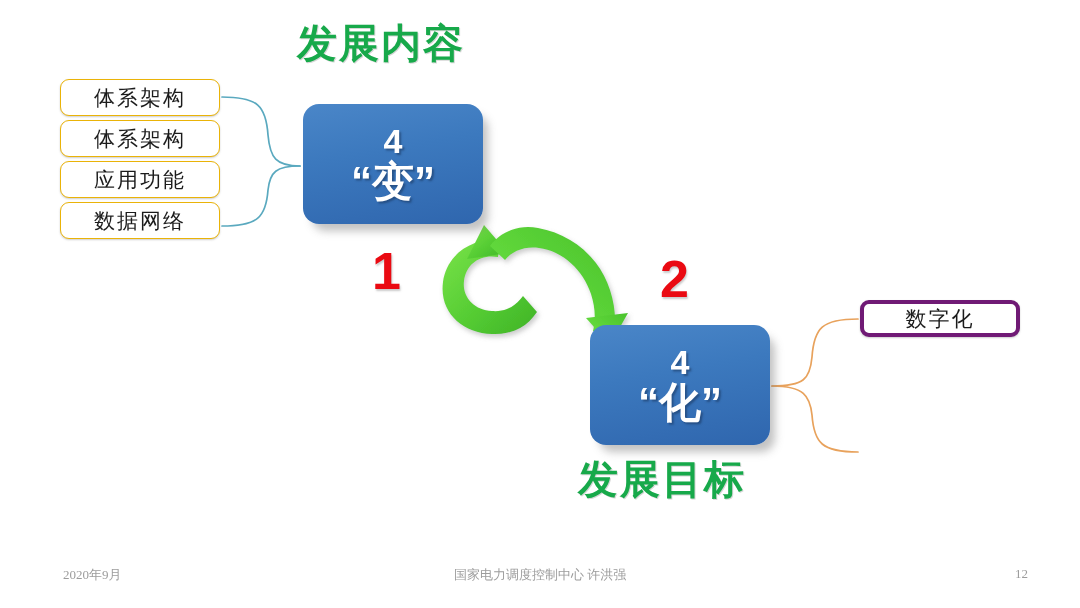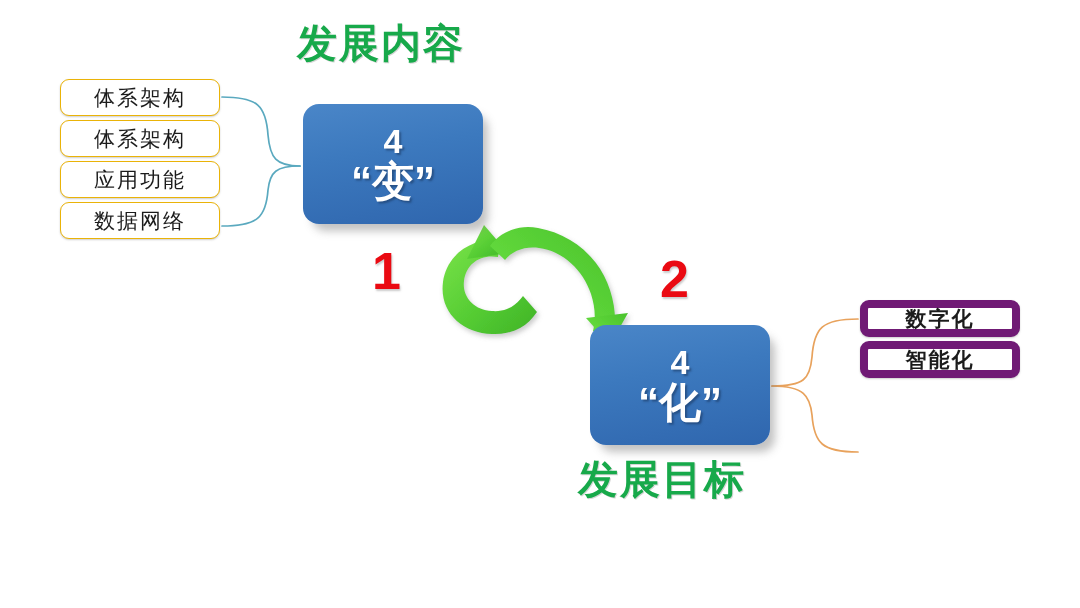--- a/index.html
+++ b/index.html
@@ -70,21 +70,21 @@
     color: #1b1b1b;
     letter-spacing: 2px;
     box-shadow: 0 1px 2px rgba(110,110,110,0.35);
   }
   .leaf-box:last-child { margin-bottom: 0; }
 
   #left-list  { left: 60px;  top: 79px; }
   #right-list { left: 860px; top: 300px; }
 
   .leaf-box.teal   { border: 1px solid #eab308; }
-  .leaf-box.orange { border: 8px solid #701a75; font-weight: bold; }
+  .leaf-box.orange { border: 4px solid #701a75; }
 
   
   .big-box {
     position: absolute;
     box-sizing: border-box;
     width: 180px;
     height: 120px;
     border-radius: 16px;
     background: linear-gradient(170deg, #4a86c8 0%, #3c79be 40%, #2f66ae 100%);
     color: #ffffff;
@@ -225,21 +225,23 @@
     <div class="word">“化”</div>
   </div>
 
   <div id="step-1" class="step-num">1</div>
   <div id="step-2" class="step-num">2</div>
 
   <div id="right-list" class="leaf-list">
     <div class="leaf-box orange">
       <span>数字化</span>
     </div>
-    <div class="leaf-box orange">
-      <span>智能化</span>
-    </div>
   </div>
 
   <div id="title-bottom" class="section-title">发展目标</div>
 
+  <div id="footer">
+    <div class="f-left">2020年9月</div>
+    <div class="f-center">国家电力调度控制中心 许洪强</div>
+    <div class="f-right">12</div>
+  </div>
 
 </div>
 
 </body></html>

